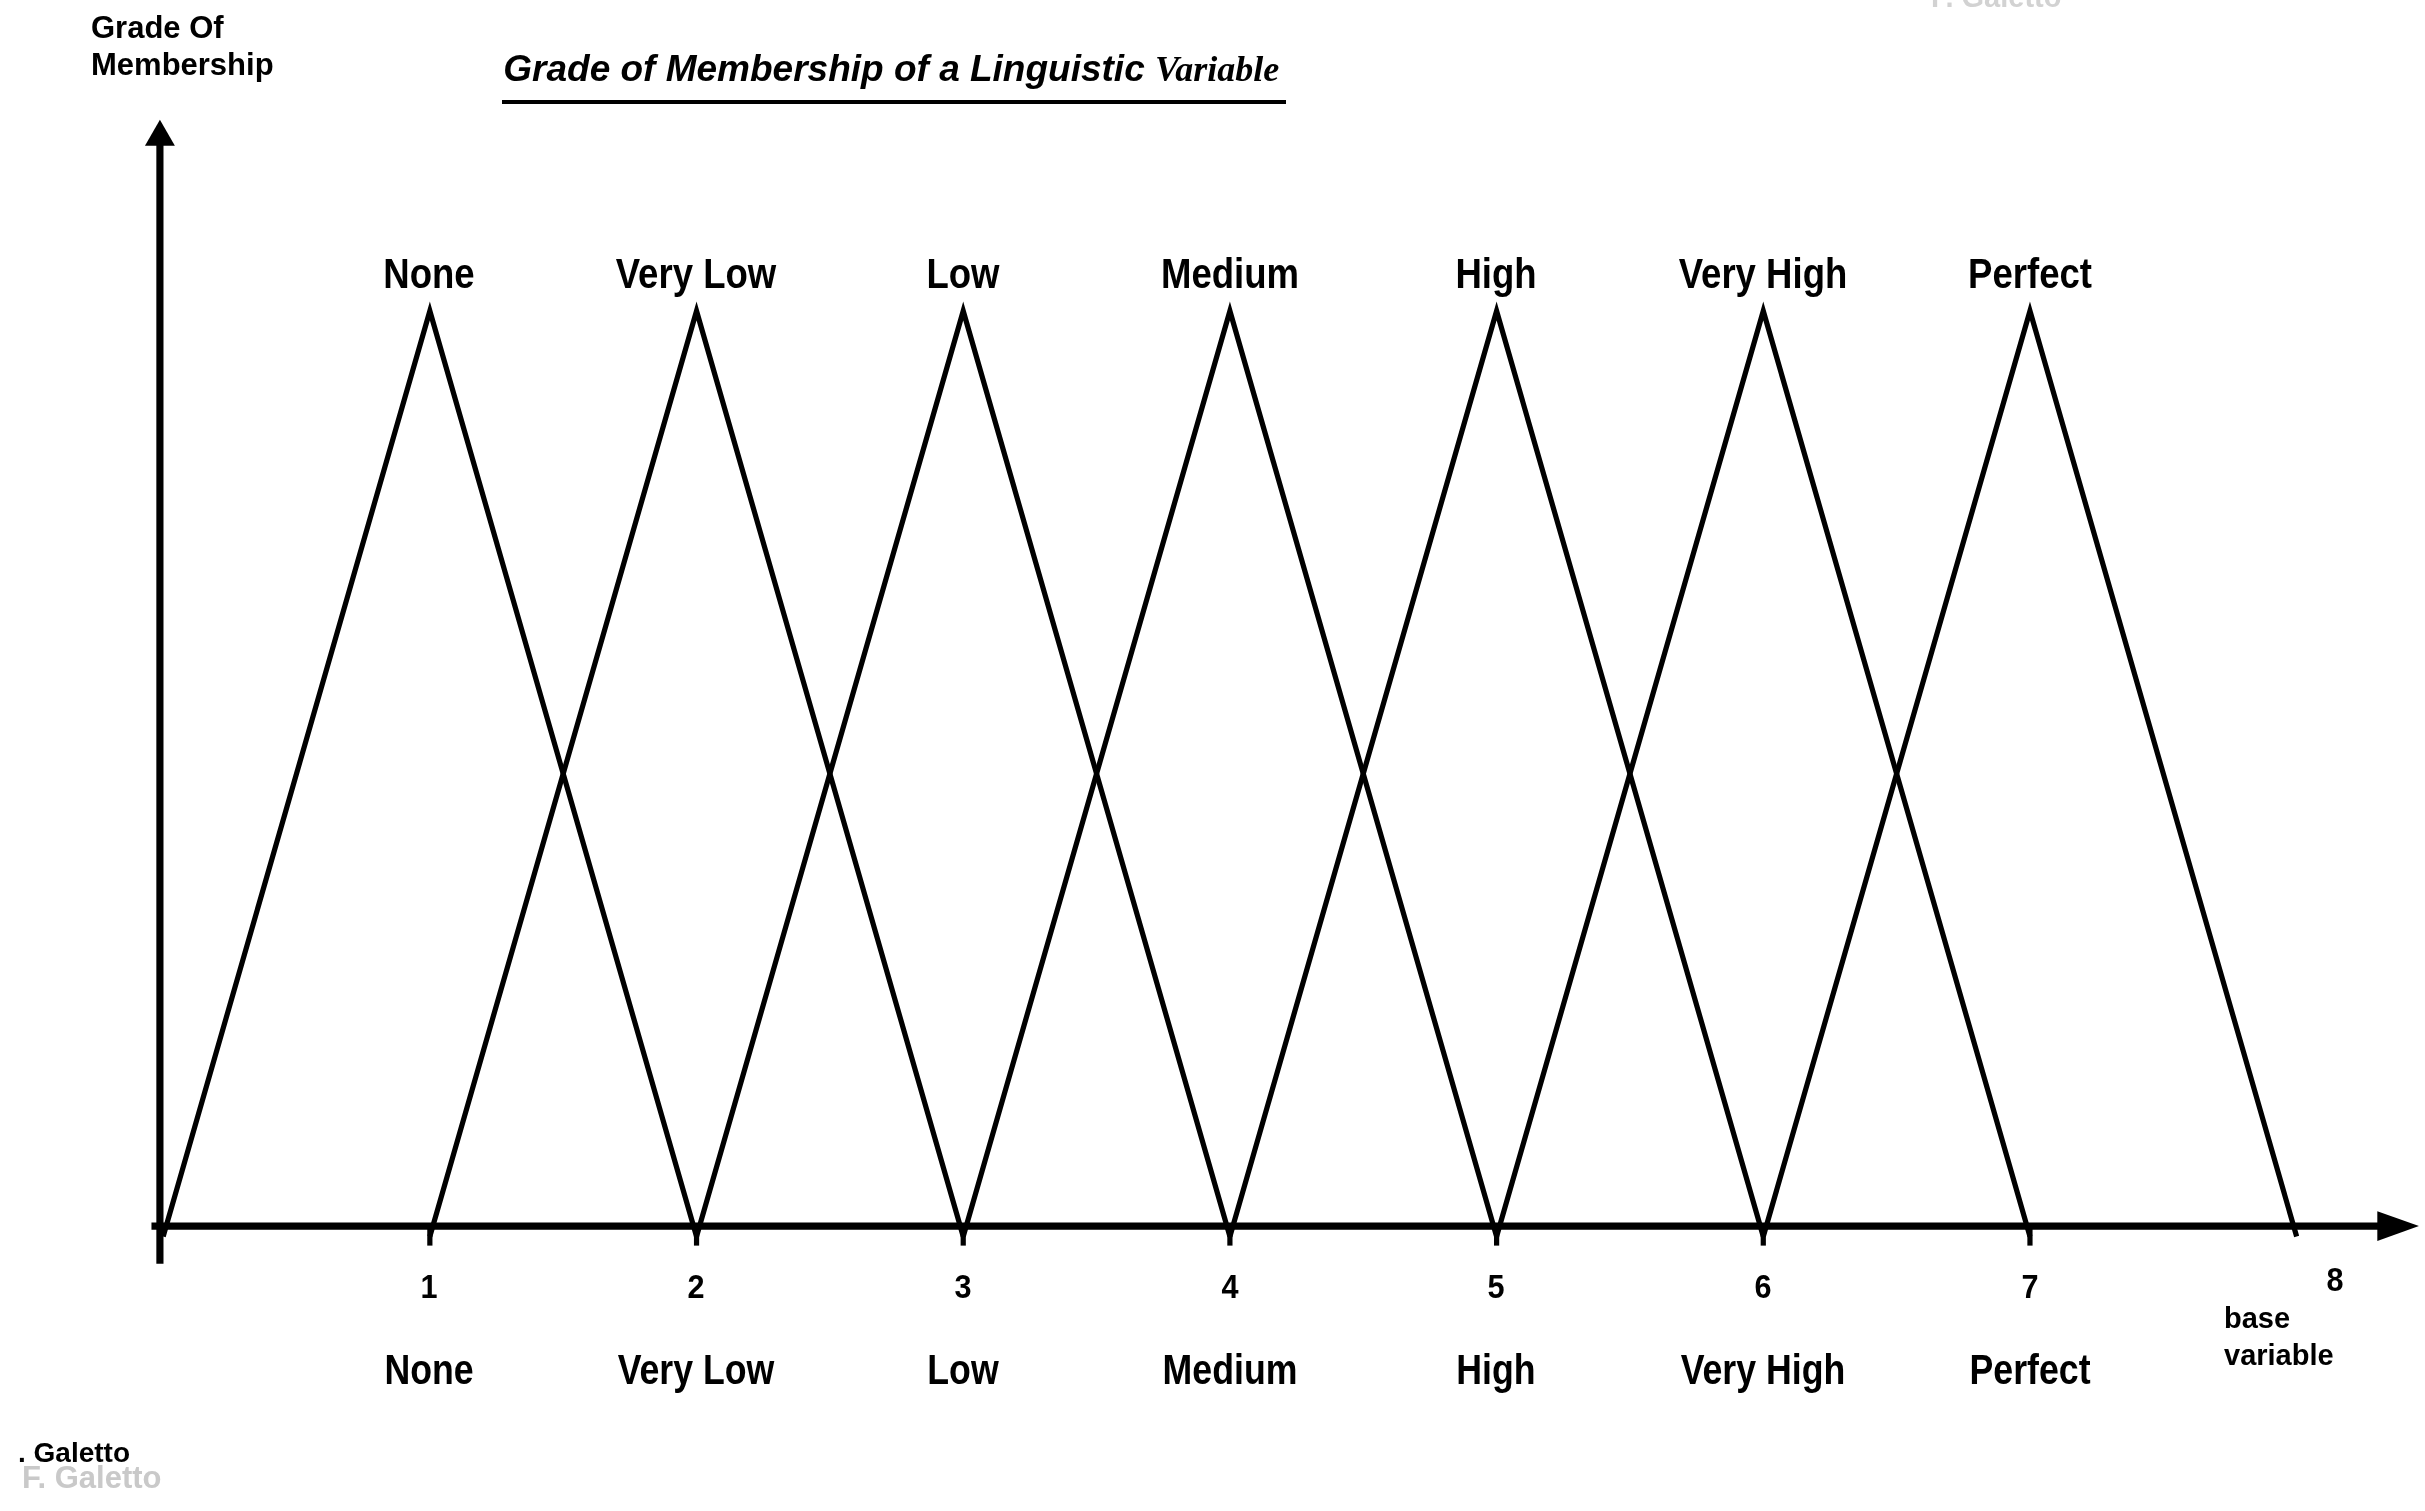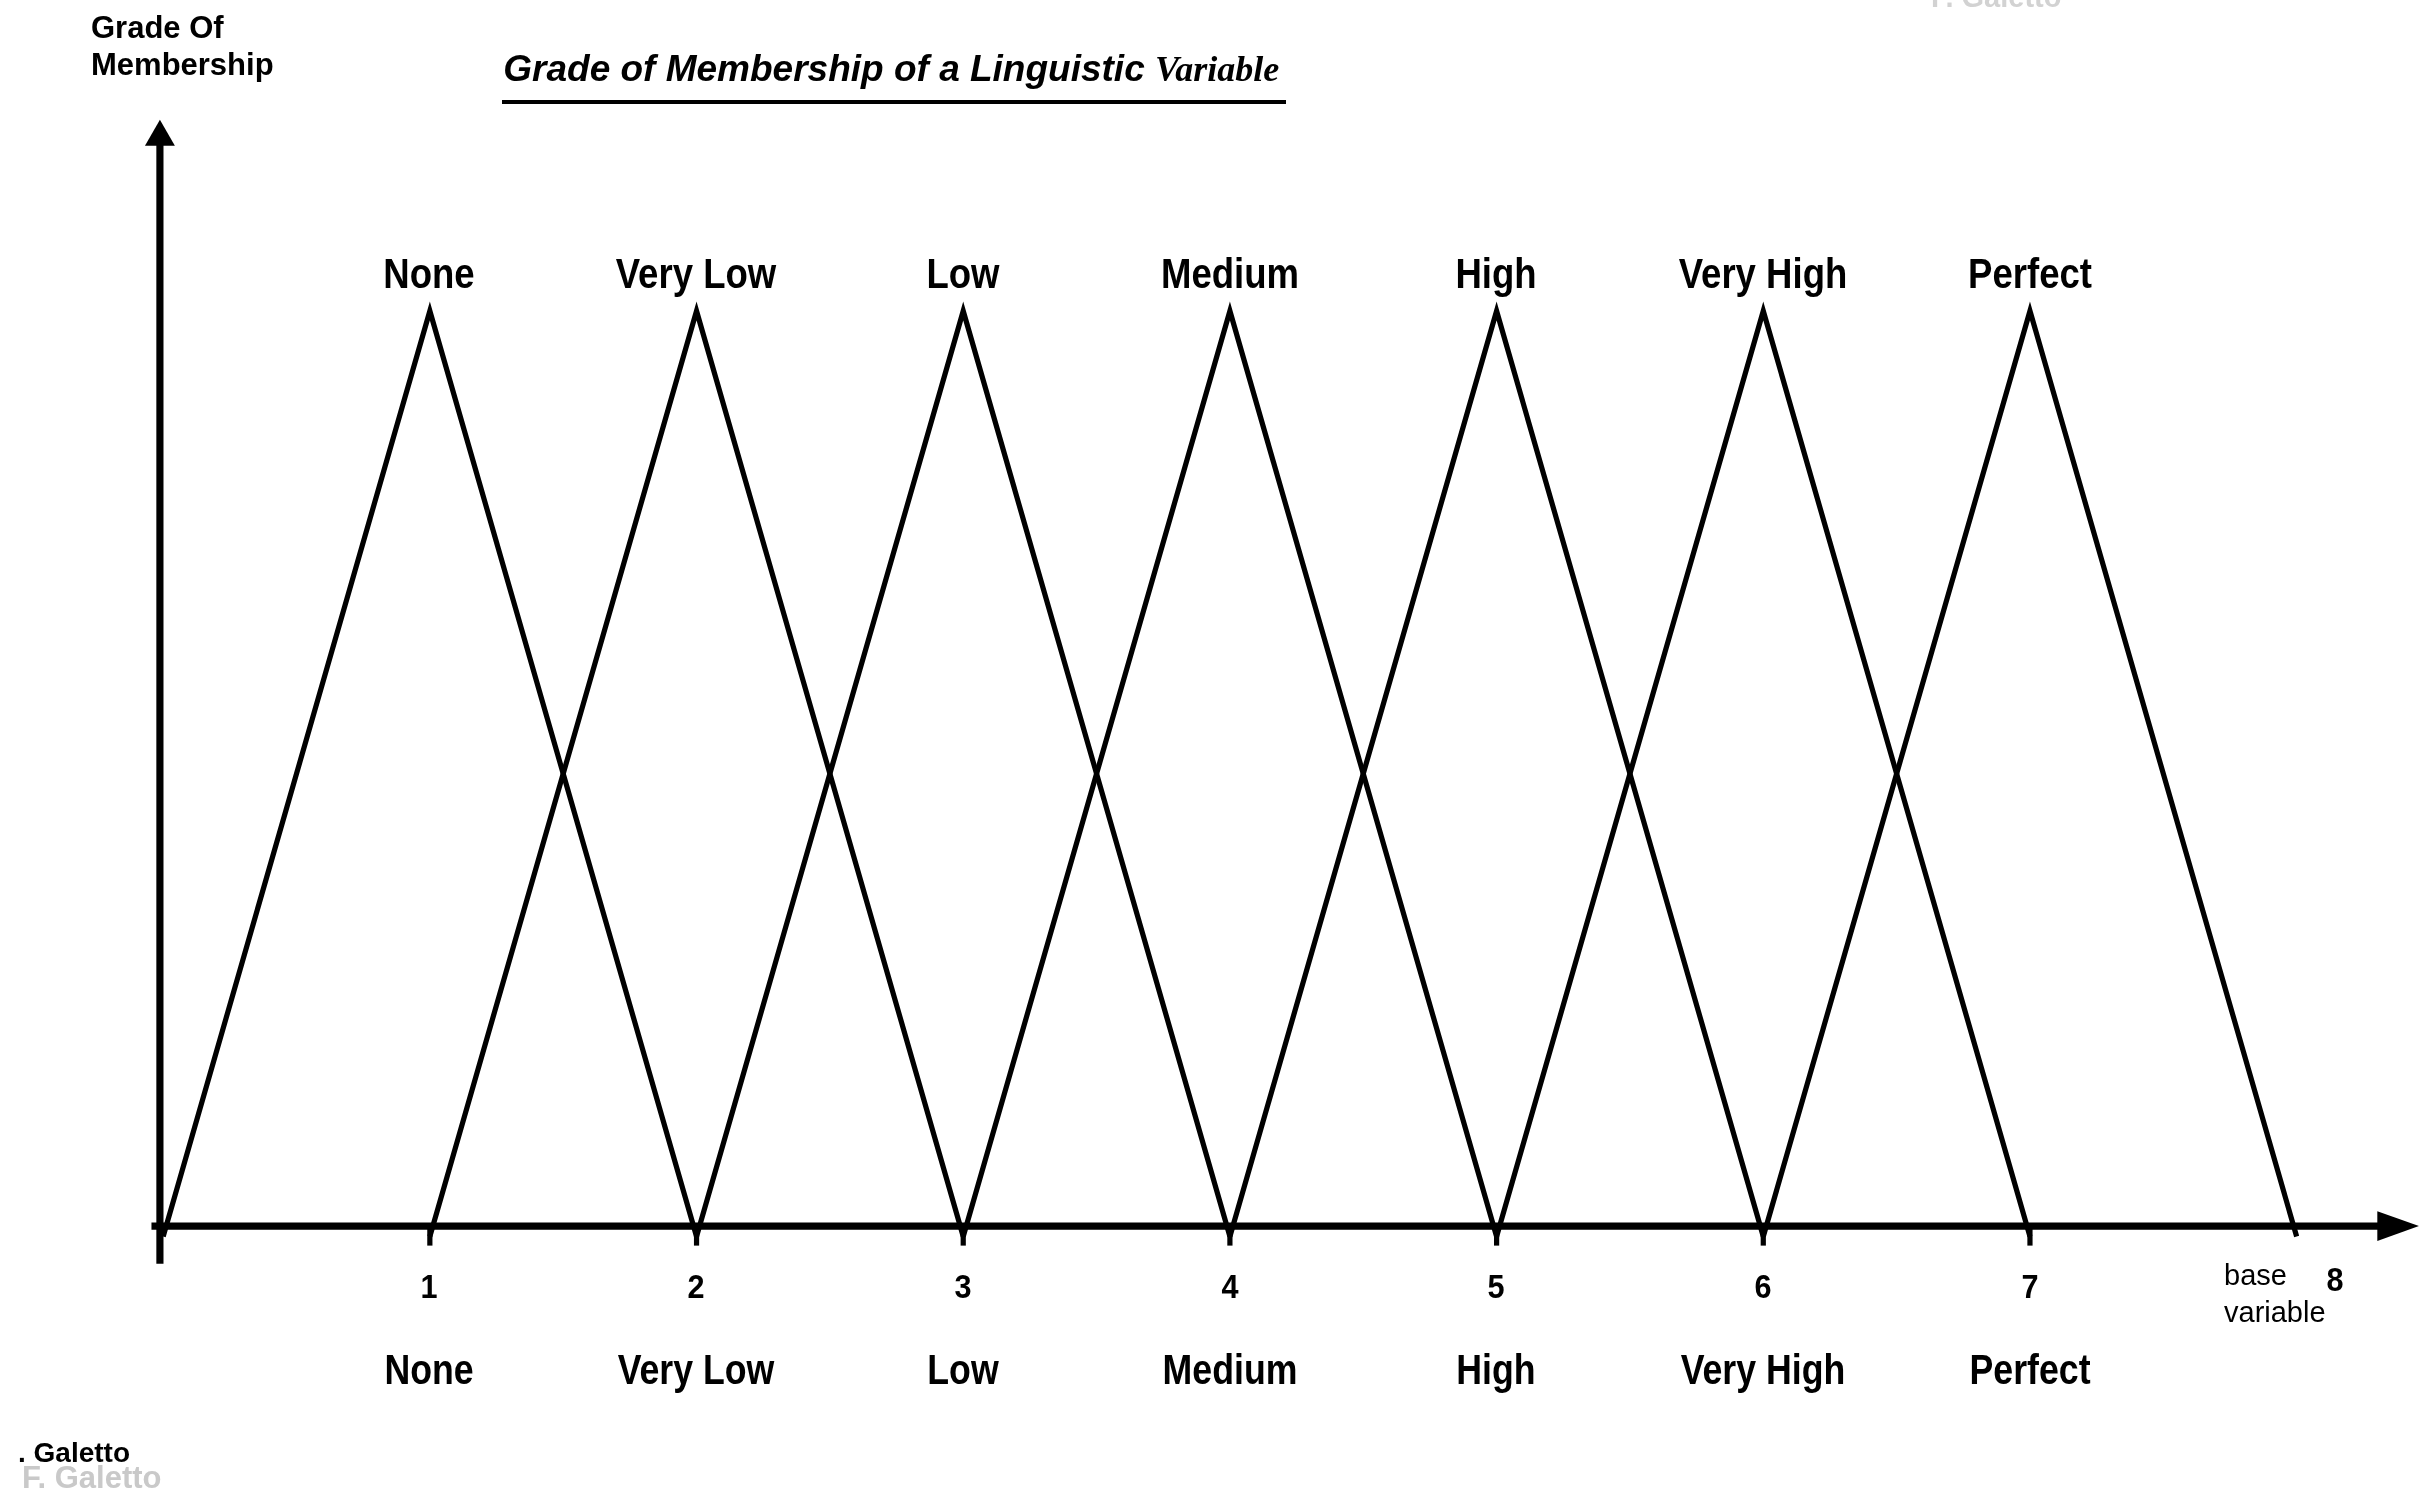--- a/index.html
+++ b/index.html
@@ -83,23 +83,23 @@
     top: 1346px;
     font-size: 42px;
     font-weight: bold;
     white-space: nowrap;
     transform: translateX(-50%) scaleX(0.85);
   }
   
   .x-axis-caption {
     position: absolute;
     left: 2224px;
-    top: 1257px;
+    top: 1300px;
     font-size: 29px;
-    font-weight: normal;
+    font-weight: bold;
     line-height: 37px;
     white-space: nowrap;
   }
   
   .wm-top-right {
     position: absolute;
     right: 2.6px;
     top: -19.5px;
     font-size: 29px;
     font-weight: bold;

